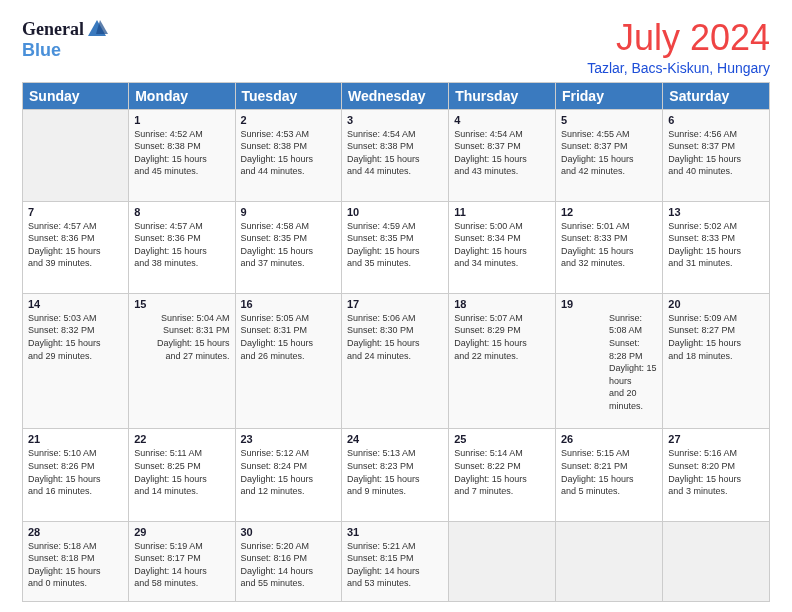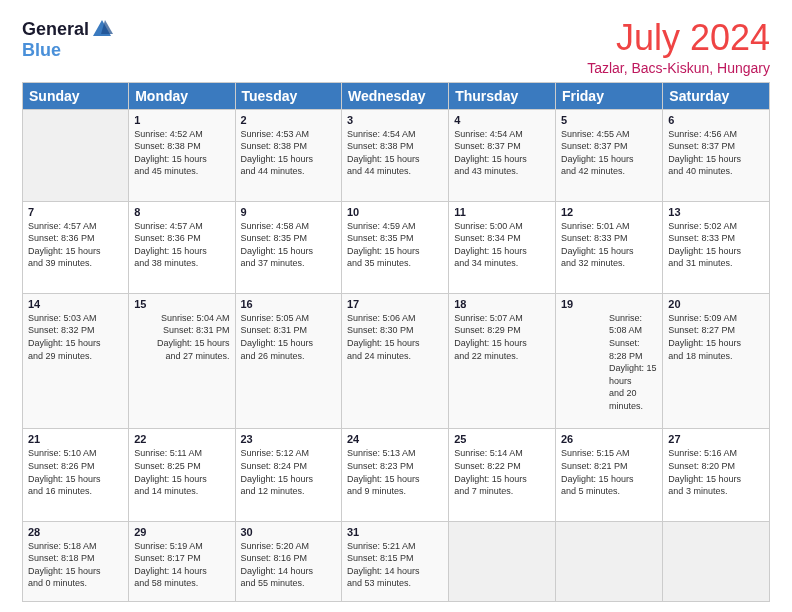--- a/index.html
+++ b/index.html
@@ -24,20 +24,21 @@
       margin-bottom: 6px;
     }
     .logo {
       display: flex;
       flex-direction: column;
       align-items: flex-start;
     }
     .logo-text {
       display: flex;
       align-items: center;
+      font-family: Liberation Serif, serif;
     }
     .logo-general {
       font-size: 18px;
       font-weight: bold;
       color: #1a1a2e;
     }
     .logo-blue {
       font-size: 18px;
       font-weight: bold;
       color: #4a90d9;
@@ -51,21 +52,21 @@
       text-align: right;
     }
     .month-title {
       font-size: 36px;
       font-weight: normal;
       color: #ef4444;
       line-height: 1.1;
     }
     .location {
       font-size: 14px;
-      color: #be185d;
+      color: #1d4ed8;
       margin-top: 2px;
     }
     .calendar {
       width: 100%;
       border-collapse: collapse;
       flex: 1;
       font-size: 9.5px;
     }
     .calendar th {
       background-color: #3a7abf;

